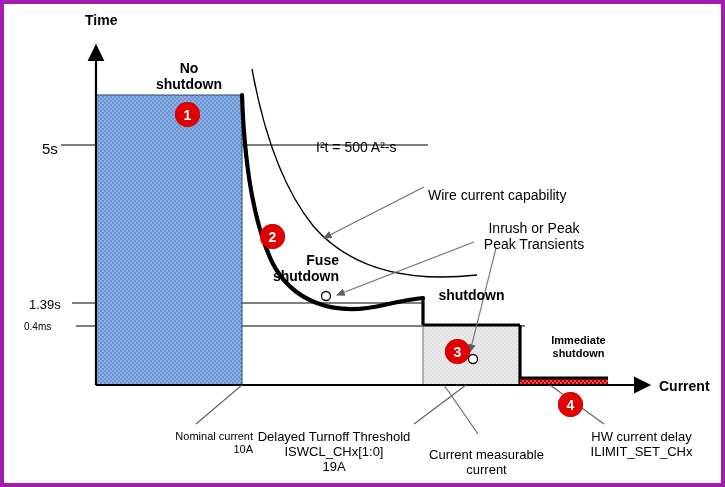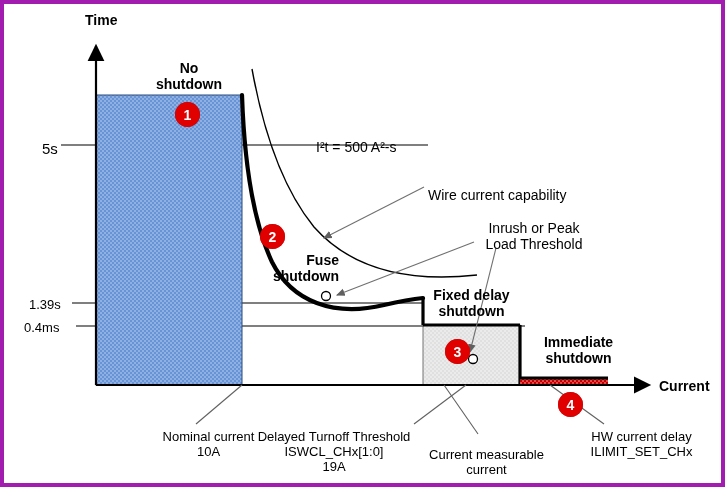--- a/index.html
+++ b/index.html
@@ -83,50 +83,49 @@
       <line x1="474" y1="430" x2="440" y2="381"></line>
       <line x1="600" y1="420" x2="546" y2="381"></line>
     </g>
   </svg>
 
   <div class="lbl bold" style="left:81px;top:8px;font-size:14px;">Time</div>
   <div class="lbl bold" style="left:655px;top:374px;font-size:14px;">Current</div>
 
   <div class="lbl" style="left:38px;top:136px;font-size:15px;">5s</div>
   <div class="lbl" style="left:25px;top:294px;font-size:13px;">1.39s</div>
-  <div class="lbl" style="left:20px;top:317px;font-size:13px;">0.4ms</div>
+  <div class="lbl" style="left:20px;top:317px;font-size:10px;">0.4ms</div>
 
   <div class="lbl bold ctr" style="left:130px;top:56px;width:110px;font-size:14px;">
     <div>No</div>
     <div>shutdown</div>
   </div>
 
   <div class="lbl bold ctr" style="left:245px;top:248px;width:90px;font-size:14px;text-align:right;">
     <div>Fuse</div>
     <div>shutdown</div>
   </div>
 
   <div class="lbl bold ctr" style="left:410px;top:283px;width:115px;font-size:14px;">
-    <div>Fixed delay</div>
     <div>shutdown</div>
   </div>
 
-  <div class="lbl bold ctr" style="left:522px;top:330px;width:105px;font-size:14px;">
+  <div class="lbl bold ctr" style="left:522px;top:330px;width:105px;font-size:11px;">
     <div>Immediate</div>
     <div>shutdown</div>
   </div>
 
   <div class="lbl" style="left:312px;top:135px;font-size:14px;">I²t = 500 A²-s</div>
   <div class="lbl" style="left:424px;top:183px;font-size:14px;">Wire current capability</div>
   <div class="lbl ctr" style="left:470px;top:216px;width:120px;font-size:14px;">
     <div>Inrush or Peak</div>
-    <div>Load Threshold</div>
+    <div>Peak Transients</div>
   </div>
 
-  <div class="lbl ctr" style="left:132px;top:426px;width:145px;font-size:13px;">
+  <div class="lbl ctr" style="left:104px;top:426px;width:145px;font-size:11px;text-align:right;">
     <div>Nominal current</div>
     <div>10A</div>
   </div>
 
   <div class="lbl ctr" style="left:245px;top:426px;width:170px;font-size:13px;">
     <div>Delayed Turnoff Threshold</div>
     <div>ISWCL_CHx[1:0]</div>
     <div>19A</div>
   </div>
 

